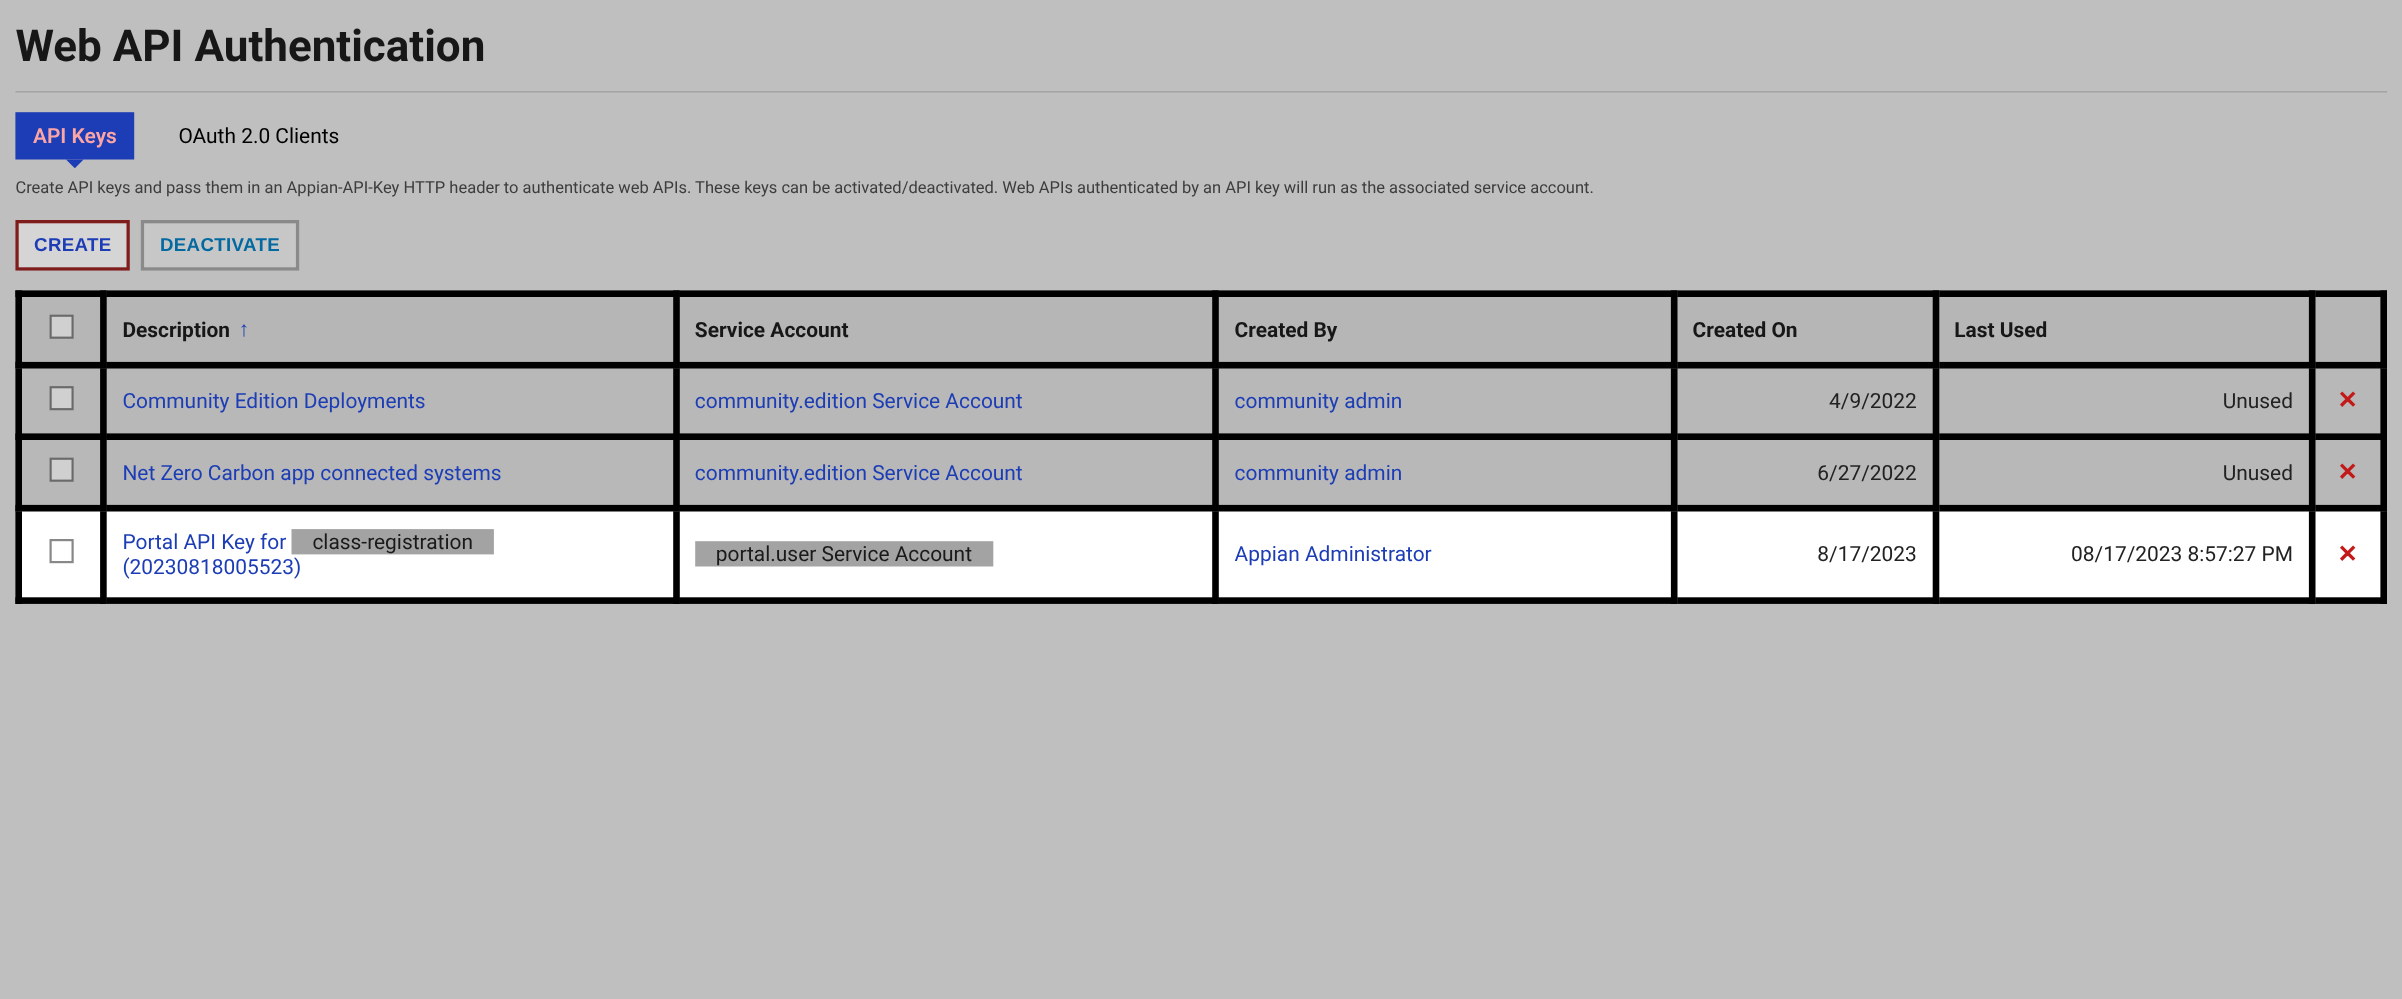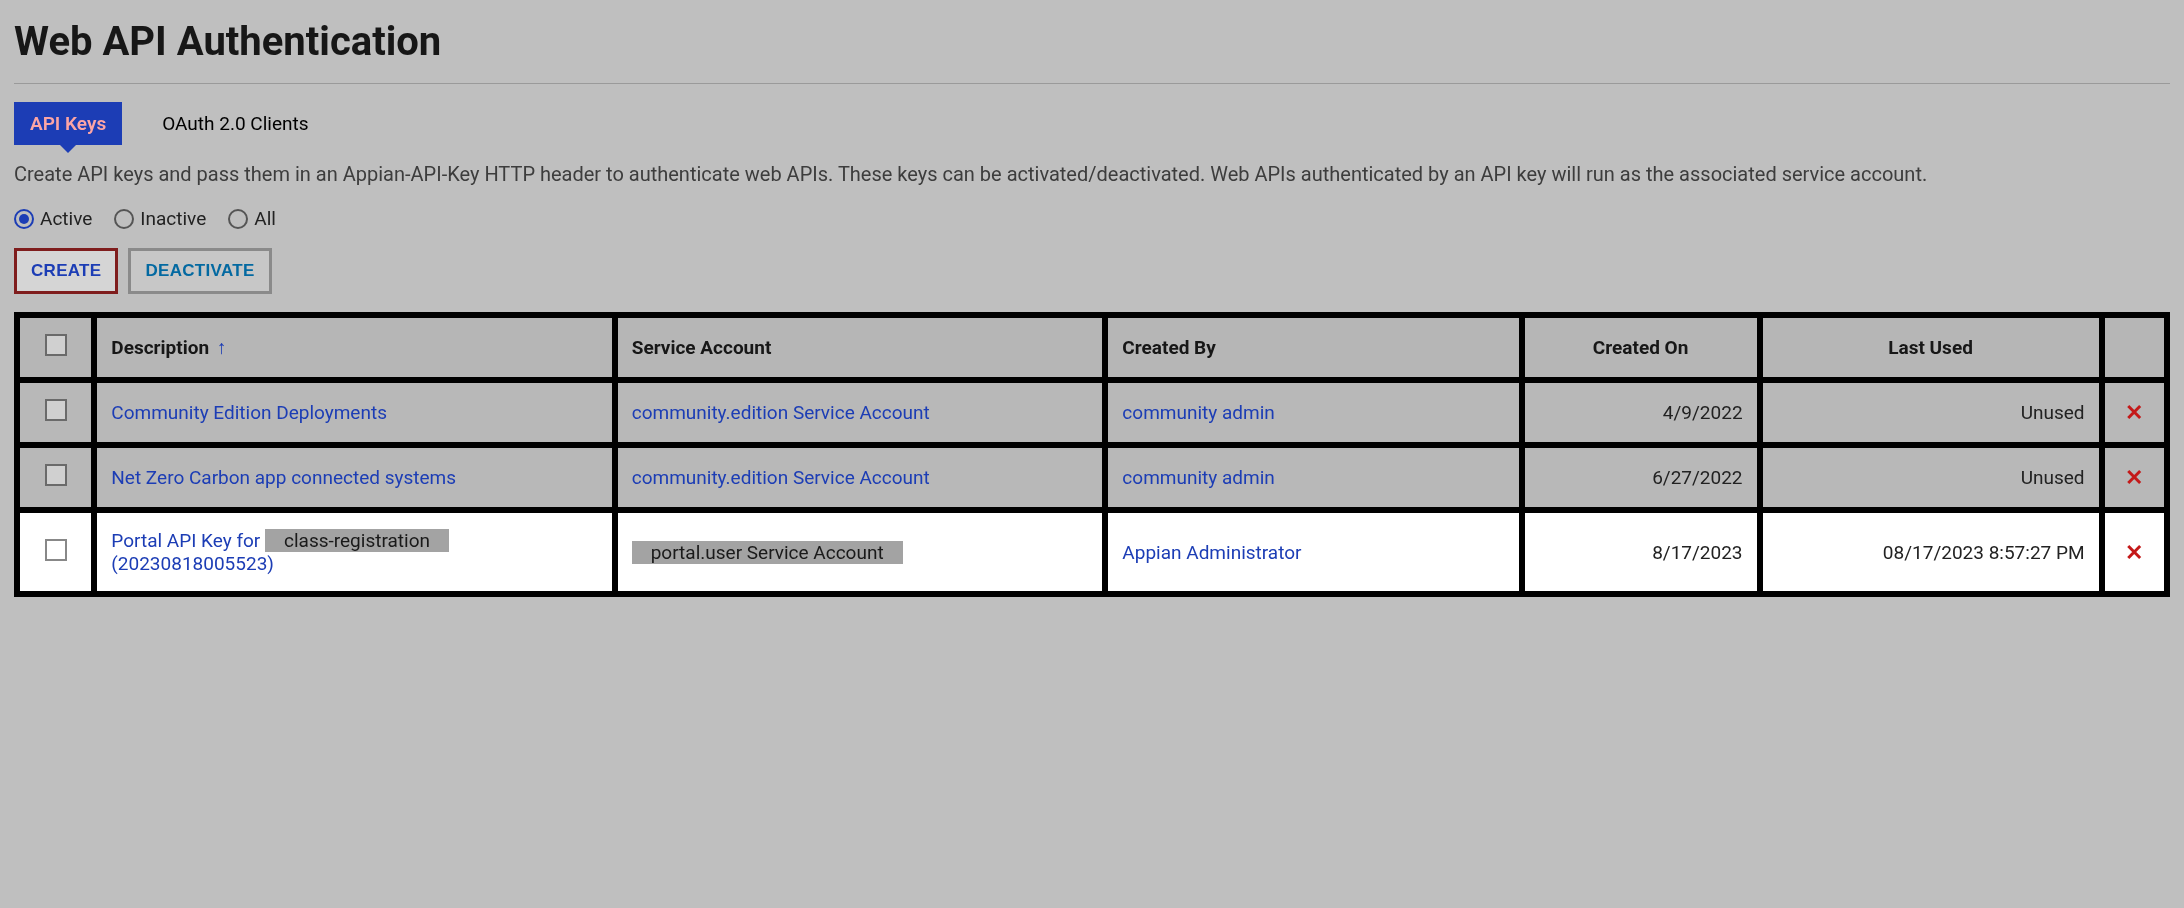--- a/index.html
+++ b/index.html
@@ -51,21 +51,21 @@
     border-left: 8px solid transparent;
     border-right: 8px solid transparent;
     border-top: 8px solid #1c3db5;
   }
   .tab.inactive {
     color: #000000;
     background: transparent;
   }
   .description {
     color: #3d3d3d;
-    font-size: 20px;
+    font-size: 15px;
     line-height: 1.5;
     margin-bottom: 18px;
   }
   .radio-row {
     display: flex;
     gap: 22px;
     align-items: center;
     margin-bottom: 18px;
     font-size: 19px;
   }
@@ -178,53 +178,37 @@
     cursor: pointer;
   }
   th.col-on, td.col-on, th.col-last, td.col-last {
     text-align: right;
   }
   th .th-inner {
     display: flex;
     align-items: center;
   }
   th.col-on .th-inner, th.col-last .th-inner {
-    justify-content: center;
+    justify-content: flex-start;
   }
 </style>
 </head>
 <body>
 
 <div class="overlay">
   <h1>Web API Authentication</h1>
   <hr class="hr">
 
   <div class="tabs">
     <div class="tab active">API Keys</div>
     <div class="tab inactive">OAuth 2.0 Clients</div>
   </div>
 
   <div class="description">Create API keys and pass them in an Appian-API-Key HTTP header to authenticate web APIs. These keys can be activated/deactivated. Web APIs authenticated by an API key will run as the associated service account.</div>
 
-  <div class="radio-row">
-    <div class="radio-item">
-      <span class="radio-outer selected">
-          <span class="radio-inner"></span>
-        </span>
-      <span>Active</span>
-    </div>
-    <div class="radio-item">
-      <span class="radio-outer"></span>
-      <span>Inactive</span>
-    </div>
-    <div class="radio-item">
-      <span class="radio-outer"></span>
-      <span>All</span>
-    </div>
-  </div>
 
   <div class="action-row">
     <button class="btn primary">CREATE</button>
     <button class="btn disabled">DEACTIVATE</button>
   </div>
 
   <table>
     <colgroup>
       <col class="col-check">
         <col class="col-desc">

